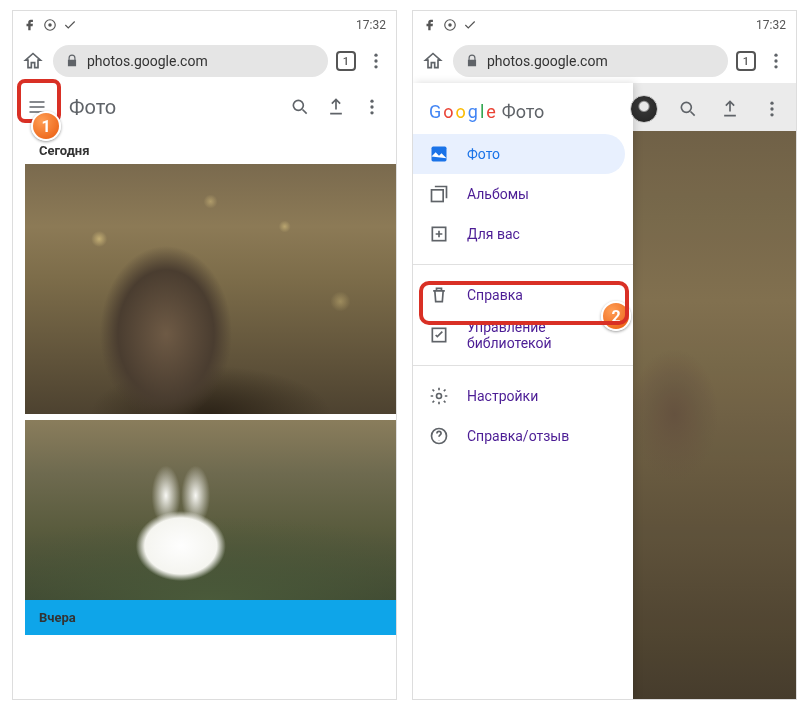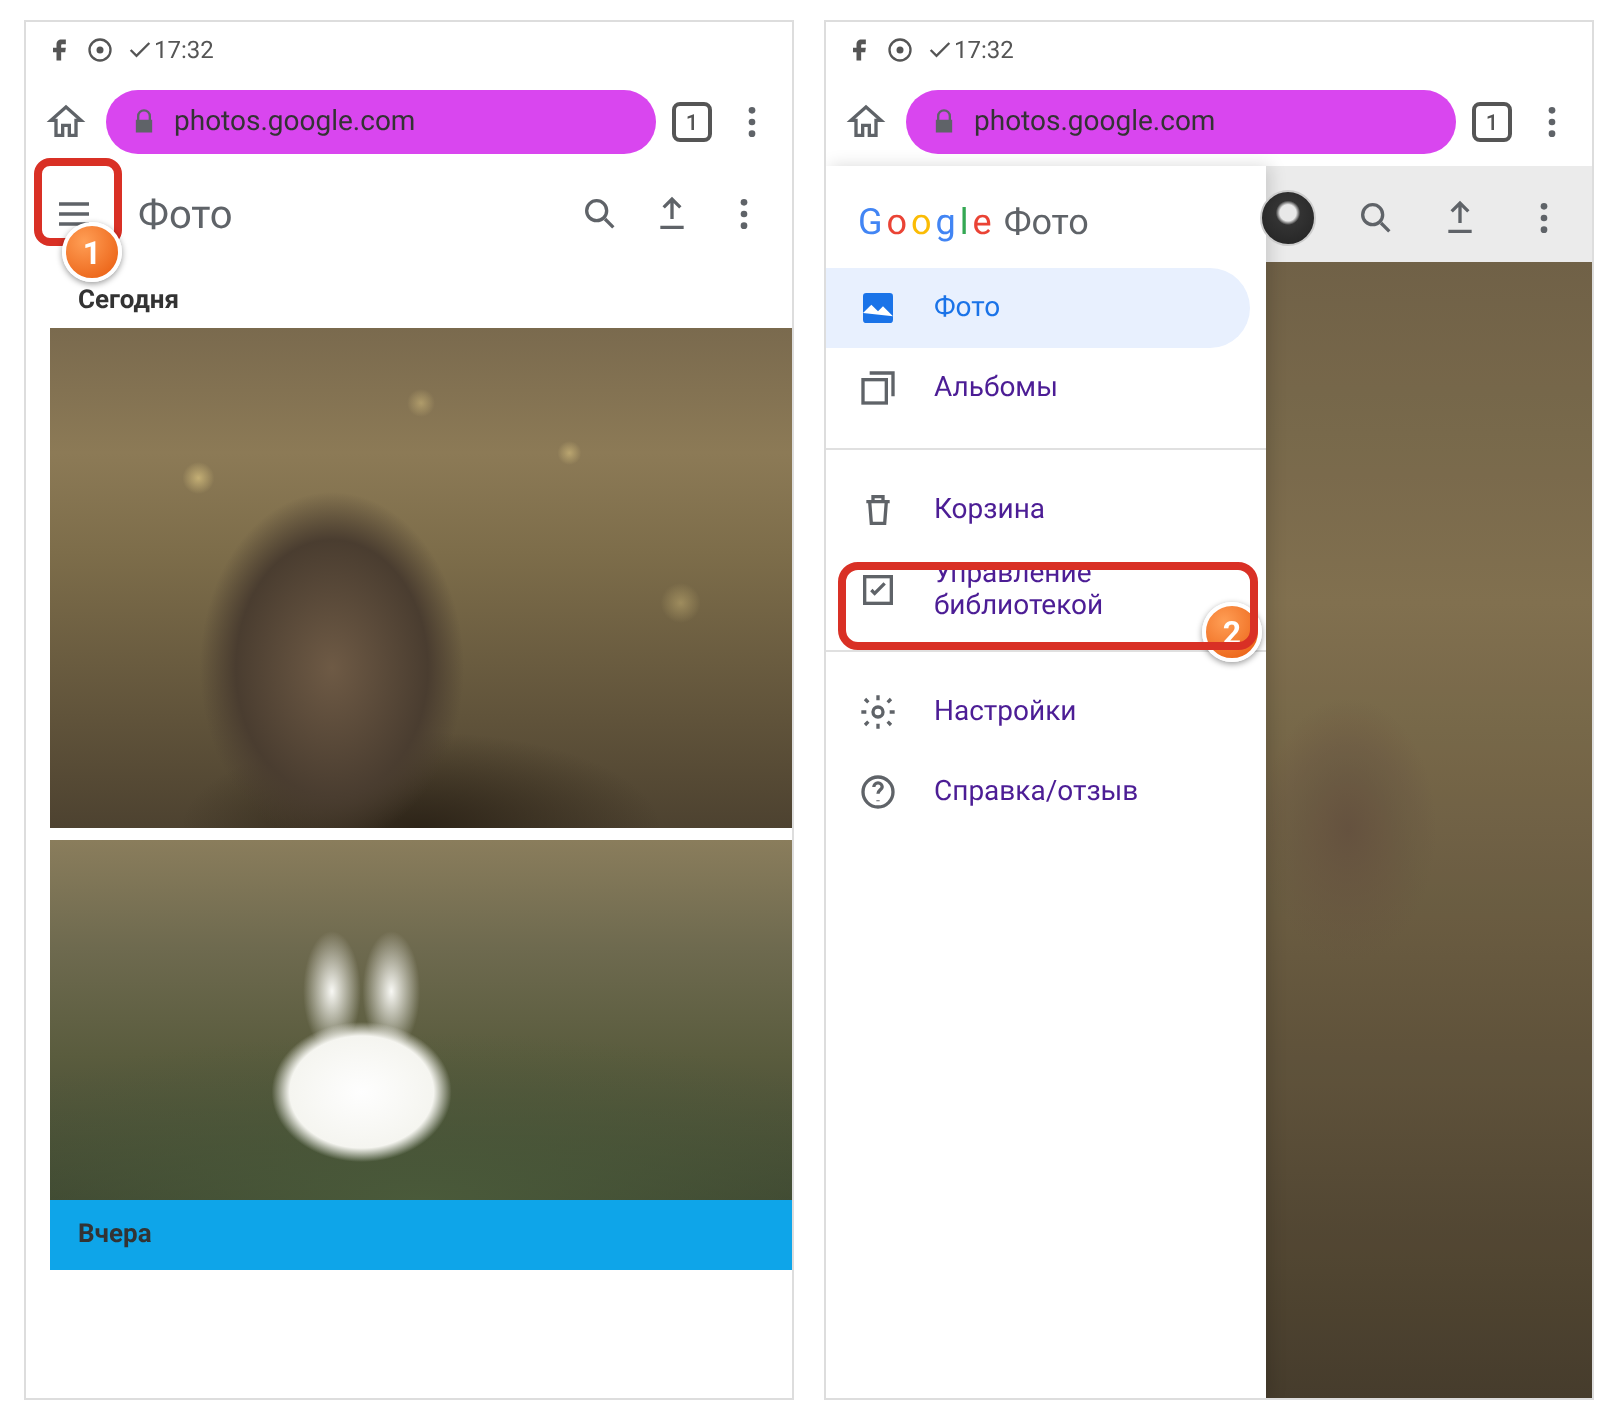--- a/index.html
+++ b/index.html
@@ -21,39 +21,40 @@
     overflow: hidden;
   }
   .phone.left { left: 12px; }
   .phone.right { left: 412px; }
 
   
   .status {
     height: 28px;
     display: flex;
     align-items: center;
+    justify-content: space-between;
     padding: 0 10px;
     font-size: 12px;
     color: #555;
   }
   .status .icons { display: flex; gap: 6px; align-items: center; }
   .status svg { width: 14px; height: 14px; fill: #555; }
 
   
   .chrome {
     height: 44px;
     display: flex;
     align-items: center;
     padding: 0 8px;
     gap: 8px;
   }
   .urlbar {
     flex: 1;
     height: 32px;
-    background: #d946ef;
+    background: #e5e5e5;
     border-radius: 16px;
     display: flex;
     align-items: center;
     padding: 0 12px;
     gap: 8px;
     font-size: 14px;
     color: #333;
   }
   .tabcount {
     width: 20px;
@@ -430,28 +431,35 @@
         </svg>
       <span>Фото</span>
     </div>
     <div class="drawer-item">
       <svg viewBox="0 0 24 24">
           <rect x="3" y="7" width="14" height="14" fill="none" stroke="#5f6368" stroke-width="2"></rect>
           <path d="M7 3h14v14" fill="none" stroke="#5f6368" stroke-width="2"></path>
         </svg>
       <span>Альбомы</span>
     </div>
+    <div class="drawer-item">
+      <svg viewBox="0 0 24 24">
+          <rect x="4" y="4" width="16" height="16" fill="none" stroke="#5f6368" stroke-width="2"></rect>
+          <path d="M12 8v8M8 12h8" stroke="#5f6368" stroke-width="2"></path>
+        </svg>
+      <span>Для вас</span>
+    </div>
 
     <hr>
 
     <div class="drawer-item">
       <svg viewBox="0 0 24 24">
           <path d="M5 7h14M9 7V4h6v3M7 7l1 13h8l1-13" fill="none" stroke="#5f6368" stroke-width="2"></path>
         </svg>
-      <span>Корзина</span>
+      <span>Справка</span>
     </div>
     <div class="drawer-item">
       <svg viewBox="0 0 24 24">
           <rect x="4" y="4" width="16" height="16" fill="none" stroke="#5f6368" stroke-width="2"></rect>
           <path d="M8 12l2 2 6-6" fill="none" stroke="#5f6368" stroke-width="2"></path>
         </svg>
       <span>Управление библиотекой</span>
     </div>
 
     <hr>

